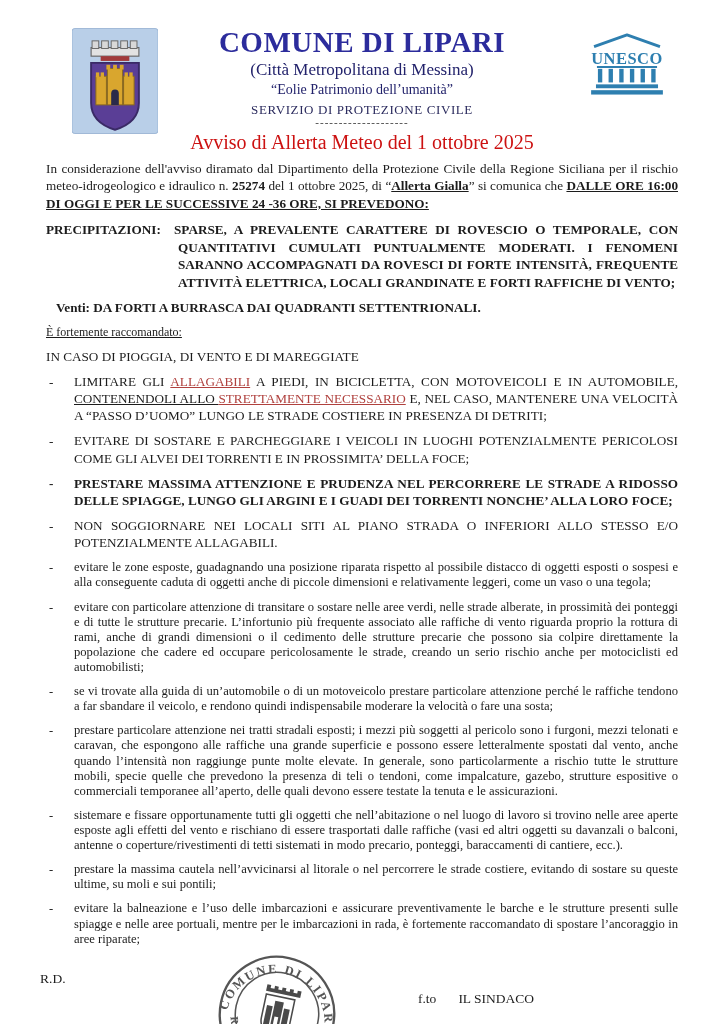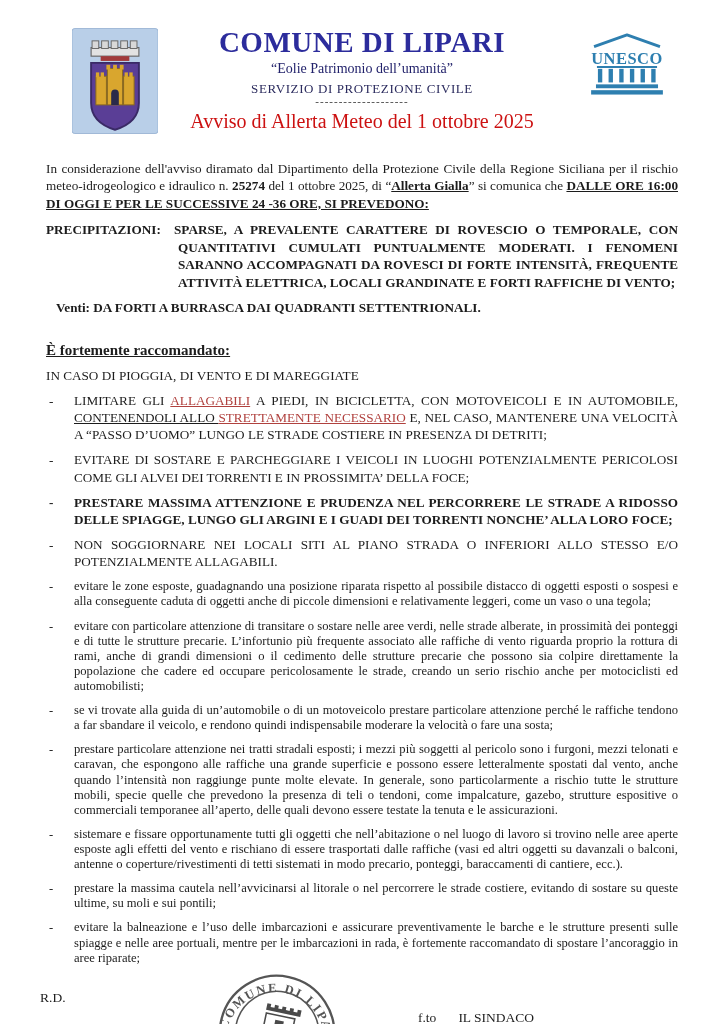--- a/index.html
+++ b/index.html
@@ -25,21 +25,21 @@
 
   
   p { text-align:justify; }
   .intro { font-size:13.2px; line-height:1.32; margin-top:8px; }
   .u { text-decoration:underline; }
   .red { color:#b0413e; }
   .precip { font-size:13.2px; line-height:1.32; font-weight:bold; margin-top:9px;
             padding-left:132px; text-indent:-132px; }
   .plabel { display:inline-block; width:128px; text-indent:0; }
   .mv { font-size:13.2px; font-weight:bold; margin-top:9px; margin-left:10px; }
-  .reco-head { font-size:15px; font-weight:bold; margin-top:26px; }
+  .reco-head { font-size:12px; font-weight:normal; margin-top:9px; }
   .caps-sub { font-size:13.2px; margin-top:9px; }
 
   .bullets { margin-top:8px; }
   .bullet { position:relative; padding-left:28px; text-align:justify; }
   .bullet::before { content:"-"; position:absolute; left:3px; top:0; }
   .bullet.capsb { font-size:13.2px; line-height:1.3; margin-top:8px; }
   .bullet.bold { font-weight:bold; }
   .bullet.lower { font-size:12.6px; line-height:1.2; margin-top:9px; }
 
   
@@ -79,20 +79,21 @@
           <rect x="30" y="46" width="3.5" height="5" fill="#d9a62e"></rect>
         <rect x="54" y="50" width="11" height="30" fill="#d9a62e" stroke="#8a6a1a" stroke-width="1"></rect>
         <rect x="55" y="46" width="3.5" height="5" fill="#d9a62e"></rect>
           <rect x="60" y="46" width="3.5" height="5" fill="#d9a62e"></rect>
         <path d="M41,80 v-12 a4,4 0 0 1 8,0 v12 z" fill="#2a2a4a"></path>
       </svg>
     </div>
 
     <div class="head-center">
       <div class="comune-title">COMUNE DI LIPARI</div>
+      <div class="sub1">(Città Metropolitana di Messina)</div>
       <div class="sub2">“Eolie Patrimonio dell’umanità”</div>
       <div class="service">SERVIZIO DI PROTEZIONE CIVILE</div>
       <div class="dashes">--------------------</div>
       <div class="alert-title">Avviso di Allerta Meteo del 1 ottobre 2025</div>
     </div>
 
     <div class="unesco-box">
       <svg width="74" height="64" viewBox="0 0 76 66">
         <g stroke="#2e7fb0" fill="#2e7fb0">
           <path d="M4,15 L38,3 L72,15" fill="none" stroke-width="3" stroke-linejoin="round"></path>

